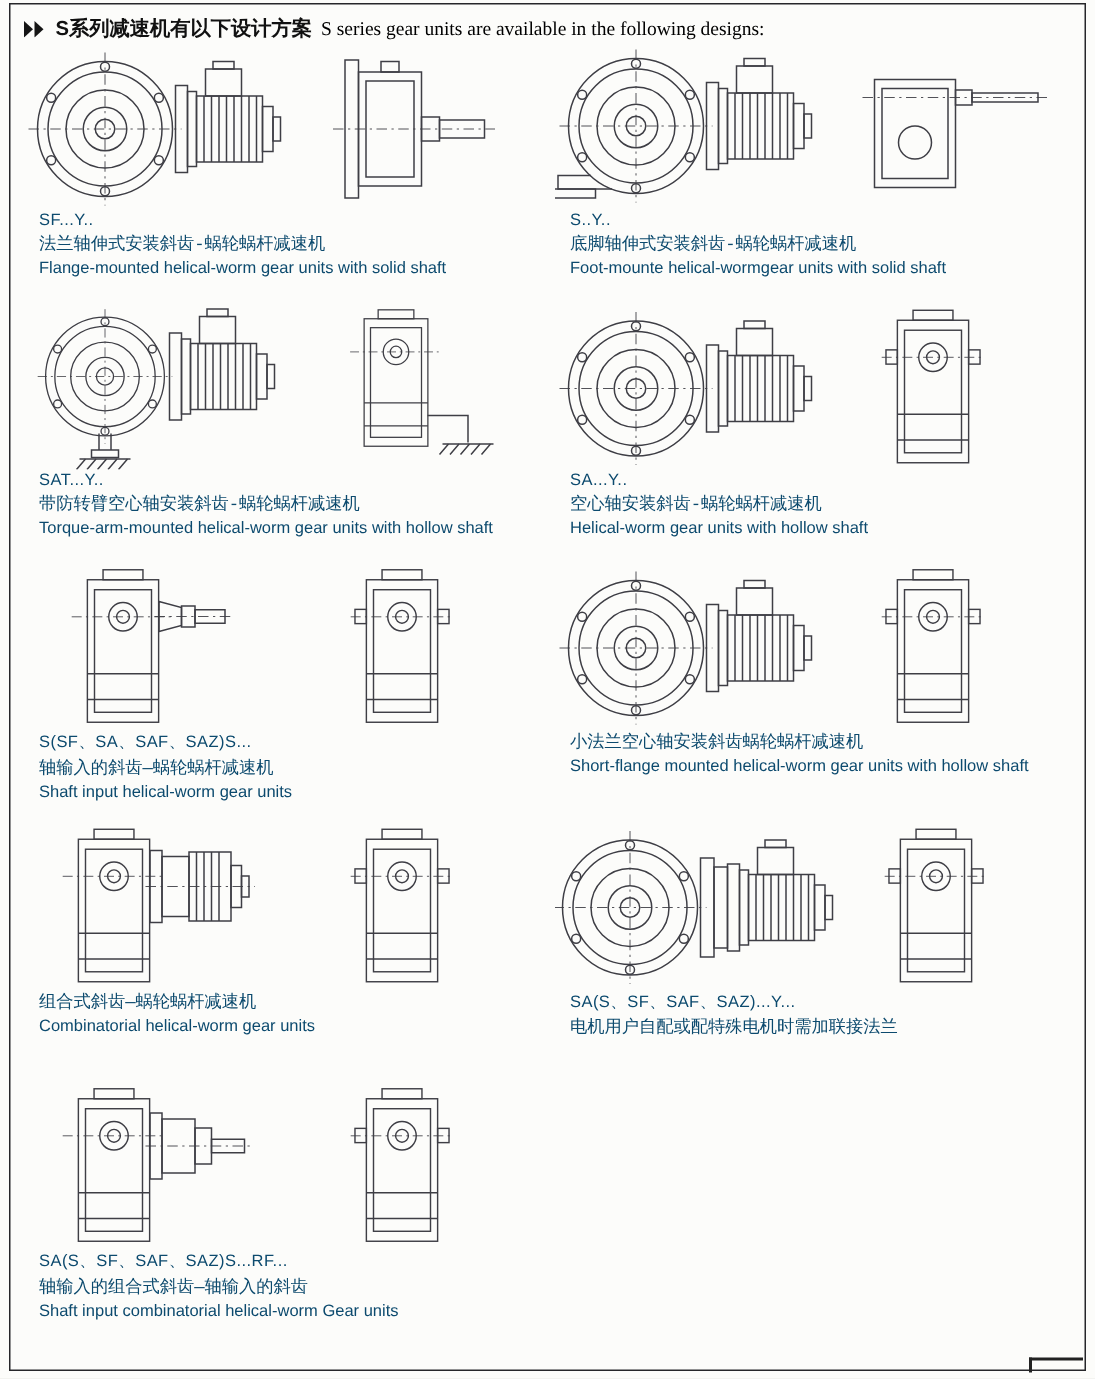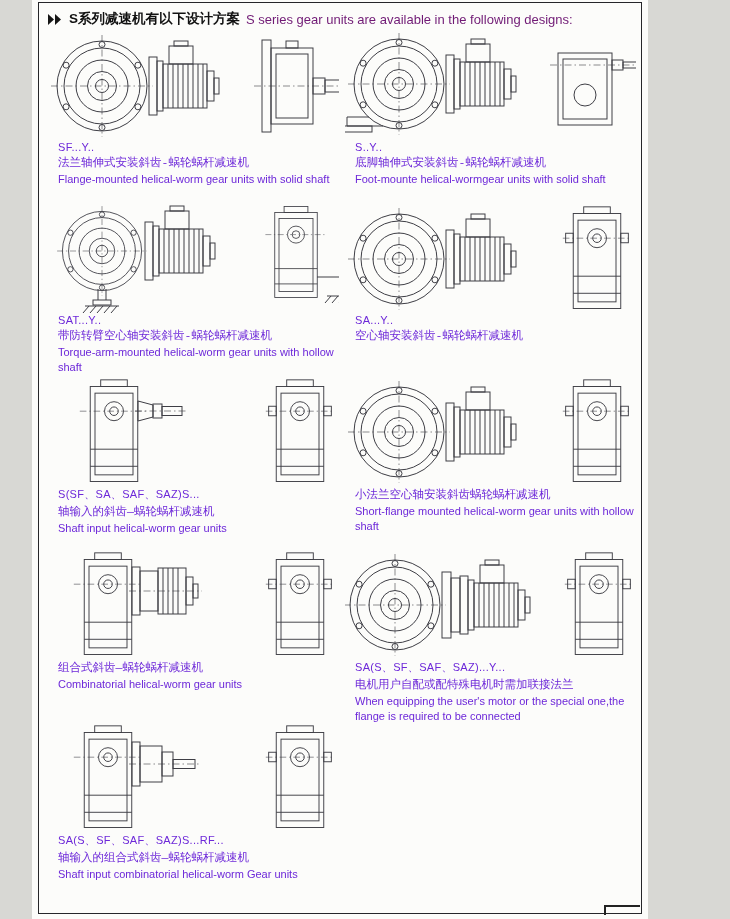--- a/index.html
+++ b/index.html
@@ -1,26 +1,26 @@
 <!DOCTYPE html>
 <html><head>
 <meta charset="utf-8">
 <style>
   html,body{margin:0;padding:0;}
   body{width:730px;height:919px;background:#d8d8d4;font-family:"Liberation Sans","DejaVu Sans",sans-serif;}
-  .sheet{position:relative;width:616px;height:919px;background:#fcfcfa;overflow:hidden;margin-left:32px;}
+  .sheet{position:relative;width:730px;height:919px;background:#fcfcfa;overflow:hidden;}
   .frame{position:absolute;top:2px;left:6px;right:6px;bottom:5px;border:1.3px solid #26262a;pointer-events:none;}
   .content{position:absolute;top:8px;left:16px;right:12px;}
   header{display:flex;align-items:center;gap:6px;margin:2px 0 4px 0;}
   .h-cn{font-size:13.5px;font-weight:bold;color:#111;}
-  .h-en{font-size:13px;color:#701a75;}
+  .h-en{font-size:13px;color:#000000;font-family:Liberation Serif, serif;}
   .grid{display:grid;grid-template-columns:1fr 1fr;grid-auto-rows:173px;column-gap:6px;margin-top:4px;}
   .cell{overflow:hidden;}
   .drawings svg{display:block;width:332px;height:108px;}
-  .caption{margin:1px 0 0 10px;max-width:308px;color:#6d28d9;}
+  .caption{margin:1px 0 0 10px;max-width:308px;color:#0c4a6e;}
   .caption>div{margin-bottom:2px;}
   .code{font-size:11px;letter-spacing:.3px;}
   .cn{font-size:11.5px;font-family:Liberation Mono, monospace;}
   .en{font-size:11px;line-height:1.32;}
   .ink{fill:none;stroke:#3e3e45;stroke-width:1;}
   .corner-mark{position:absolute;right:8px;bottom:4px;width:34px;height:8px;border-top:2px solid #222;border-left:2px solid #222;}
 </style>
 </head>
 <body>
 
@@ -214,20 +214,21 @@
               <g>
                 <use href="#g-tower" transform="translate(252,56) scale(0.95)"></use>
                 <use href="#g-stubs" transform="translate(252,33) scale(0.95)"></use>
               </g>
             </g>
           </svg>
         </div>
         <div class="caption">
           <div class="code">SA...Y..</div>
           <div class="cn">空心轴安装斜齿-蜗轮蜗杆减速机</div>
+          <div class="en">Helical-worm gear units with hollow shaft</div>
         </div>
       </section>
 
       <section class="cell">
         <div class="drawings">
           <svg viewBox="0 0 332 108">
             <g class="ink">
               <g>
                 <use href="#g-tower" transform="translate(66,56) scale(0.95)"></use>
                 <use href="#g-input" transform="translate(90,33)"></use>
@@ -300,42 +301,41 @@
               <g>
                 <use href="#g-tower" transform="translate(254,56) scale(0.95)"></use>
                 <use href="#g-stubs" transform="translate(254,33) scale(0.95)"></use>
               </g>
             </g>
           </svg>
         </div>
         <div class="caption">
           <div class="code">SA(S、SF、SAF、SAZ)...Y...</div>
           <div class="cn">电机用户自配或配特殊电机时需加联接法兰</div>
-          <div class="en">When equipping the user's motor or the special one,the flange is required to be connected</div>
         </div>
       </section>
 
       <section class="cell">
         <div class="drawings">
           <svg viewBox="0 0 332 108">
             <g class="ink">
               <g>
                 <use href="#g-tower" transform="translate(60,56) scale(0.95)"></use>
                 <use href="#g-rf-shaft" transform="translate(84,40)"></use>
               </g>
               <g>
                 <use href="#g-tower" transform="translate(252,56) scale(0.95)"></use>
                 <use href="#g-stubs" transform="translate(252,33) scale(0.95)"></use>
               </g>
             </g>
           </svg>
         </div>
         <div class="caption">
           <div class="code">SA(S、SF、SAF、SAZ)S...RF...</div>
-          <div class="cn">轴输入的组合式斜齿—蜗轮蜗杆减速机</div>
+          <div class="cn">轴输入的组合式斜齿—轴输入的斜齿</div>
           <div class="en">Shaft input combinatorial helical-worm Gear units</div>
         </div>
       </section>
 
     </main>
   </div>
 
   <div class="corner-mark"></div>
 </div>
 

